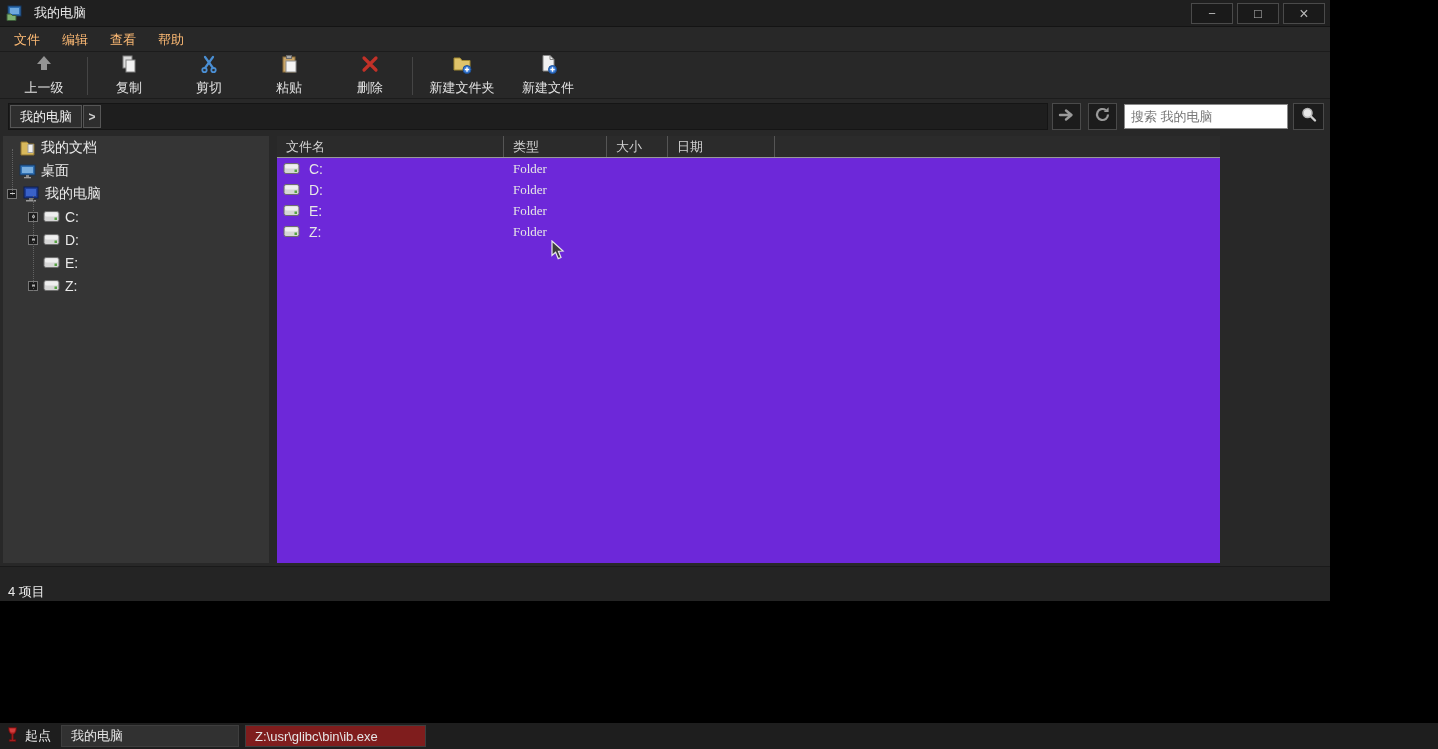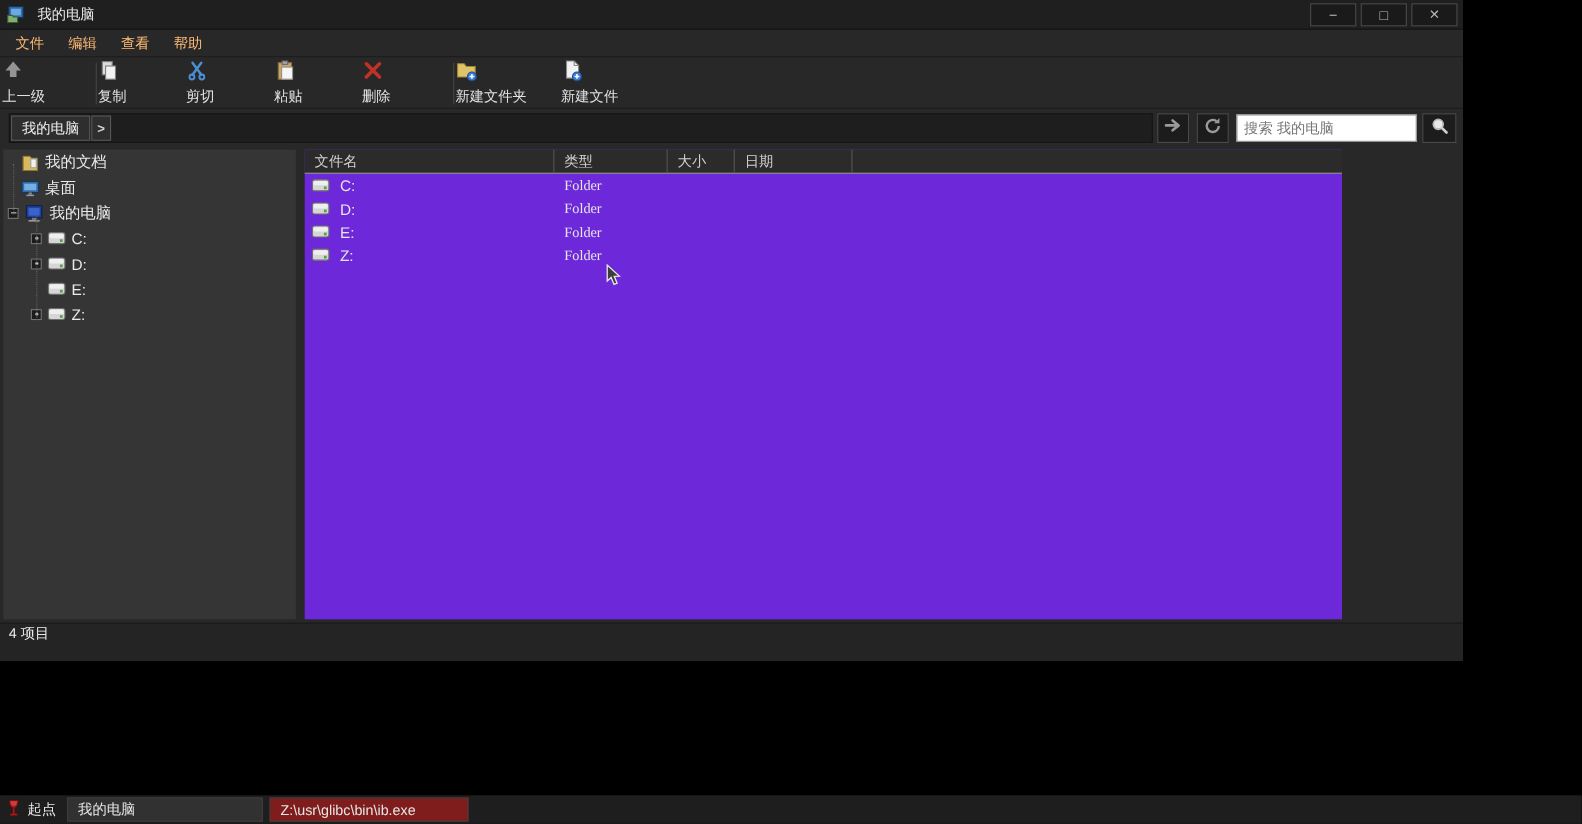--- a/index.html
+++ b/index.html
@@ -17,21 +17,21 @@
   .win-btn { width:42px; height:21px; background:#1a1a1a; border:1px solid #4a4a4a; color:#b9b9b9;
              font-size:13px; display:flex; align-items:center; justify-content:center; cursor:default; }
   .win-btn.close { font-size:16px; }
 
   .menubar { position:absolute; left:0; top:28px; width:100%; height:24px; background:#282828;
              border-bottom:1px solid #1c1c1c; display:flex; align-items:center; padding-left:3px; }
   .menu-item { color:#fdba74; font-size:13px; padding:3px 11px; }
 
   .toolbar { position:absolute; left:0; top:53px; width:100%; height:46px; background:#282828;
              border-bottom:1px solid #1c1c1c; display:flex; align-items:center; padding-left:2px; }
-  .tool-btn { display:flex; flex-direction:column; justify-content:center;
+  .tool-btn { display:flex; flex-direction:column; align-items:center; justify-content:center;
               height:44px; color:#e2e2e2; font-size:13px; gap:2px; }
   .tool-sep { width:1px; height:38px; background:#454545; margin:0 1px; }
 
   .addressrow { position:absolute; left:0; top:100px; width:100%; height:33px; background:#282828; }
   .breadcrumb-bar { position:absolute; left:8px; top:3px; width:1040px; height:27px; background:#1e1e1e;
                     border:1px solid #151515; display:flex; align-items:center; padding:1px; }
   .crumb-btn { height:23px; background:#2e2e2e; border:1px solid #565656; color:#f0f0f0; font-size:13px;
                display:flex; align-items:center; padding:0 9px; }
   .crumb-chevron { height:23px; width:18px; background:#2e2e2e; border:1px solid #565656; color:#cfcfcf;
                    font-size:12px; font-weight:bold; display:flex; align-items:center; justify-content:center;
@@ -62,21 +62,21 @@
   .hcol { display:flex; align-items:center; padding-left:9px; border-right:1px solid #555; }
   .hcol-name { width:227px; } .hcol-type { width:103px; } .hcol-size { width:61px; } .hcol-date { width:107px; }
   .hcol-fill { flex:1; border-right:none; }
   .list-row { height:21px; display:flex; align-items:center; color:#e6e6e6; font-size:14px; }
   .cell-name { width:227px; display:flex; align-items:center; padding-left:6px; gap:4px; }
   .cell-type { width:103px; padding-left:9px; font-size:13px;font-family:Liberation Serif, serif; }
   .cell-size { width:61px; padding-left:9px; font-size:13px; }
   .cell-date { width:107px; padding-left:9px; font-size:13px; }
 
   .statusbar { position:absolute; left:0; top:566px; width:100%; height:35px; background:#242424;
-               border-top:1px solid #1a1a1a; display:flex; align-items:flex-start; padding-left:8px;
+               border-top:1px solid #1a1a1a; display:flex; align-items:flex-end; padding-left:8px;
                color:#eaeaea; font-size:13px; }
 
   
   .taskbar { position:absolute; left:0; top:723px; width:1438px; height:26px; background:#1e1e1e;
              display:flex; align-items:center; }
   .start-area { display:flex; align-items:center; gap:6px; padding:0 10px 0 6px; color:#eaeaea; font-size:13px; }
   .task-btn { height:22px; display:flex; align-items:center; padding:0 9px; font-size:13px; color:#e6e6e6;
               border:1px solid #3e3e3e; margin-right:6px; white-space:nowrap; overflow:hidden; }
   .task-btn.active { width:178px; background:#313131; }
   .task-btn.inactive { width:181px; background:#7f1d1d; }

